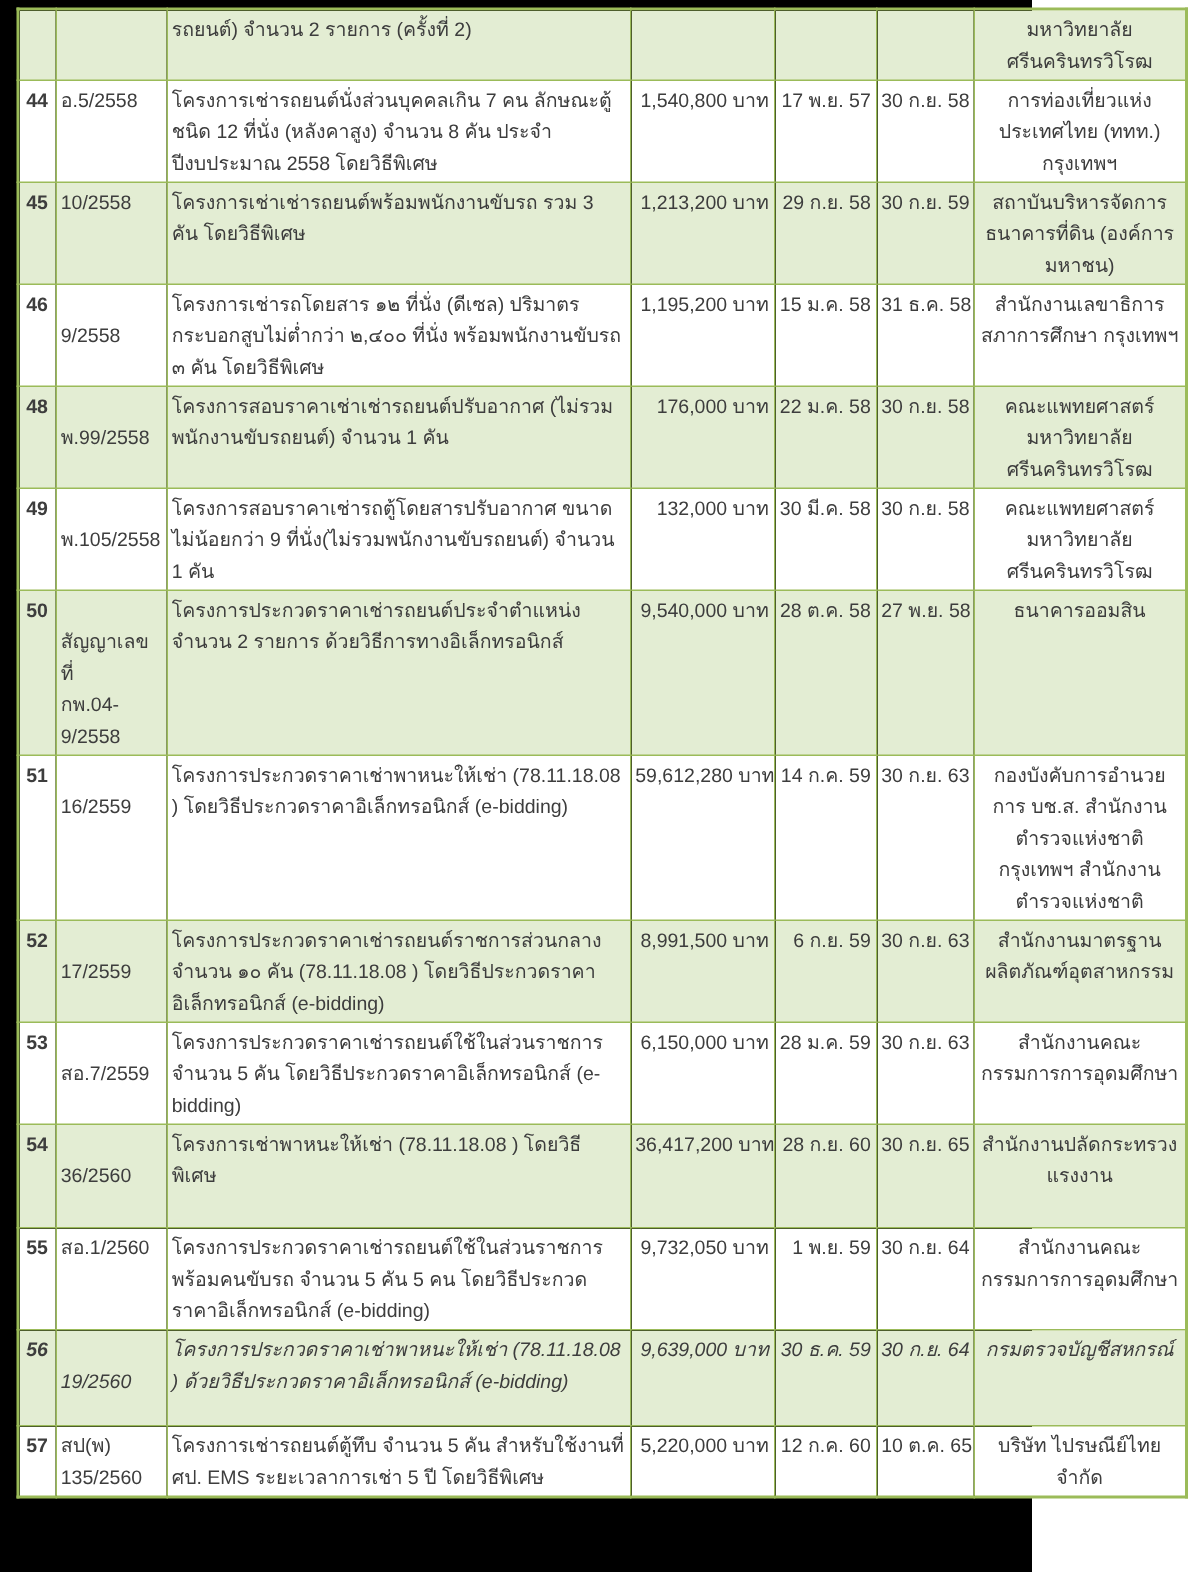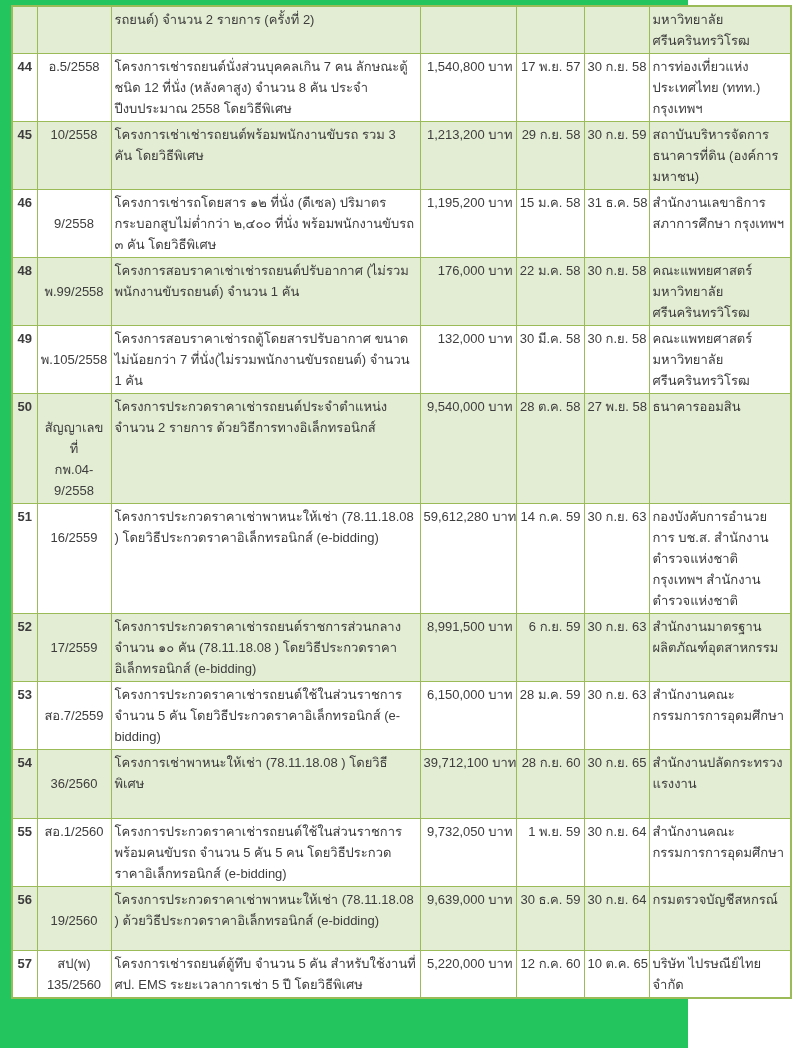--- a/index.html
+++ b/index.html
@@ -9,21 +9,21 @@
     width: 800px;
     height: 1048px;
     overflow: hidden;
     font-family: "Liberation Sans", "DejaVu Sans", sans-serif;
     -webkit-font-smoothing: antialiased;
   }
   .page {
     position: relative;
     width: 688px;
     height: 1048px;
-    background: #22c55e;
+    background: #000000;
   }
   table.proc {
     position: absolute;
     left: 11px;
     top: 5px;
     width: 779px;
     border-collapse: collapse;
     table-layout: fixed;
     border: 2px solid #9bbb59;
   }
@@ -42,38 +42,38 @@
   table.proc tr:nth-child(even) td { background: #ffffff; }
 
   td.c-no {
     text-align: center;
     font-weight: bold;
     color: #2a2a2a;
     padding-left: 1px;
     padding-right: 1px;
   }
   td.c-contract {
-    text-align: center;
+    text-align: left;
     white-space: pre-line;
     padding-left: 1px;
     padding-right: 1px;
   }
   td.c-desc {
     text-align: left;
     padding-left: 6px;
     padding-right: 6px;
   }
   td.c-amount, td.c-start, td.c-end {
     text-align: right;
     white-space: nowrap;
     padding-left: 1px;
     padding-right: 1px;
   }
   td.c-org {
-    text-align: left;
+    text-align: center;
     padding-left: 4px;
     padding-right: 4px;
   }
 </style>
 </head>
 <body>
 
 <div class="page">
   <table class="proc">
     <colgroup>
@@ -130,21 +130,21 @@
     <td class="c-desc">โครงการสอบราคาเช่าเช่ารถยนต์ปรับอากาศ (ไม่รวมพนักงานขับรถยนต์) จำนวน 1 คัน</td>
     <td class="c-amount">176,000 บาท</td>
     <td class="c-start">22 ม.ค. 58</td>
     <td class="c-end">30 ก.ย. 58</td>
     <td class="c-org">คณะแพทยศาสตร์ มหาวิทยาลัยศรีนครินทรวิโรฒ</td>
   </tr>
         <tr style="height: 66px; margin-top: 44px;">
     <td class="c-no">49</td>
     <td class="c-contract">
 พ.105/2558</td>
-    <td class="c-desc">โครงการสอบราคาเช่ารถตู้โดยสารปรับอากาศ ขนาดไม่น้อยกว่า 7 ที่นั่ง(ไม่รวมพนักงานขับรถยนต์) จำนวน 1 คัน</td>
+    <td class="c-desc">โครงการสอบราคาเช่ารถตู้โดยสารปรับอากาศ ขนาดไม่น้อยกว่า 9 ที่นั่ง(ไม่รวมพนักงานขับรถยนต์) จำนวน 1 คัน</td>
     <td class="c-amount">132,000 บาท</td>
     <td class="c-start">30 มี.ค. 58</td>
     <td class="c-end">30 ก.ย. 58</td>
     <td class="c-org">คณะแพทยศาสตร์ มหาวิทยาลัยศรีนครินทรวิโรฒ</td>
   </tr>
         <tr style="height: 109px;">
     <td class="c-no">50</td>
     <td class="c-contract">
 สัญญาเลขที่
 กพ.04-
@@ -183,35 +183,35 @@
     <td class="c-amount">6,150,000 บาท</td>
     <td class="c-start">28 ม.ค. 59</td>
     <td class="c-end">30 ก.ย. 63</td>
     <td class="c-org">สำนักงานคณะกรรมการการอุดมศึกษา</td>
   </tr>
         <tr style="height: 69px;">
     <td class="c-no">54</td>
     <td class="c-contract">
 36/2560</td>
     <td class="c-desc">โครงการเช่าพาหนะให้เช่า (78.11.18.08 ) โดยวิธีพิเศษ</td>
-    <td class="c-amount">39,712,100 บาท</td>
+    <td class="c-amount">36,417,200 บาท</td>
     <td class="c-start">28 ก.ย. 60</td>
     <td class="c-end">30 ก.ย. 65</td>
     <td class="c-org">สำนักงานปลัดกระทรวงแรงงาน</td>
   </tr>
         <tr style="height: 46px;">
     <td class="c-no">55</td>
     <td class="c-contract">สอ.1/2560</td>
     <td class="c-desc">โครงการประกวดราคาเช่ารถยนต์ใช้ในส่วนราชการพร้อมคนขับรถ จำนวน 5 คัน 5 คน โดยวิธีประกวดราคาอิเล็กทรอนิกส์ (e-bidding)</td>
     <td class="c-amount">9,732,050 บาท</td>
     <td class="c-start">1 พ.ย. 59</td>
     <td class="c-end">30 ก.ย. 64</td>
     <td class="c-org">สำนักงานคณะกรรมการการอุดมศึกษา</td>
   </tr>
-        <tr style="height: 64px;">
+        <tr style="height: 64px; font-style: italic;">
     <td class="c-no">56</td>
     <td class="c-contract">
 19/2560</td>
     <td class="c-desc">โครงการประกวดราคาเช่าพาหนะให้เช่า (78.11.18.08 ) ด้วยวิธีประกวดราคาอิเล็กทรอนิกส์ (e-bidding)</td>
     <td class="c-amount">9,639,000 บาท</td>
     <td class="c-start">30 ธ.ค. 59</td>
     <td class="c-end">30 ก.ย. 64</td>
     <td class="c-org">กรมตรวจบัญชีสหกรณ์</td>
   </tr>
         <tr style="height: 46px;">

